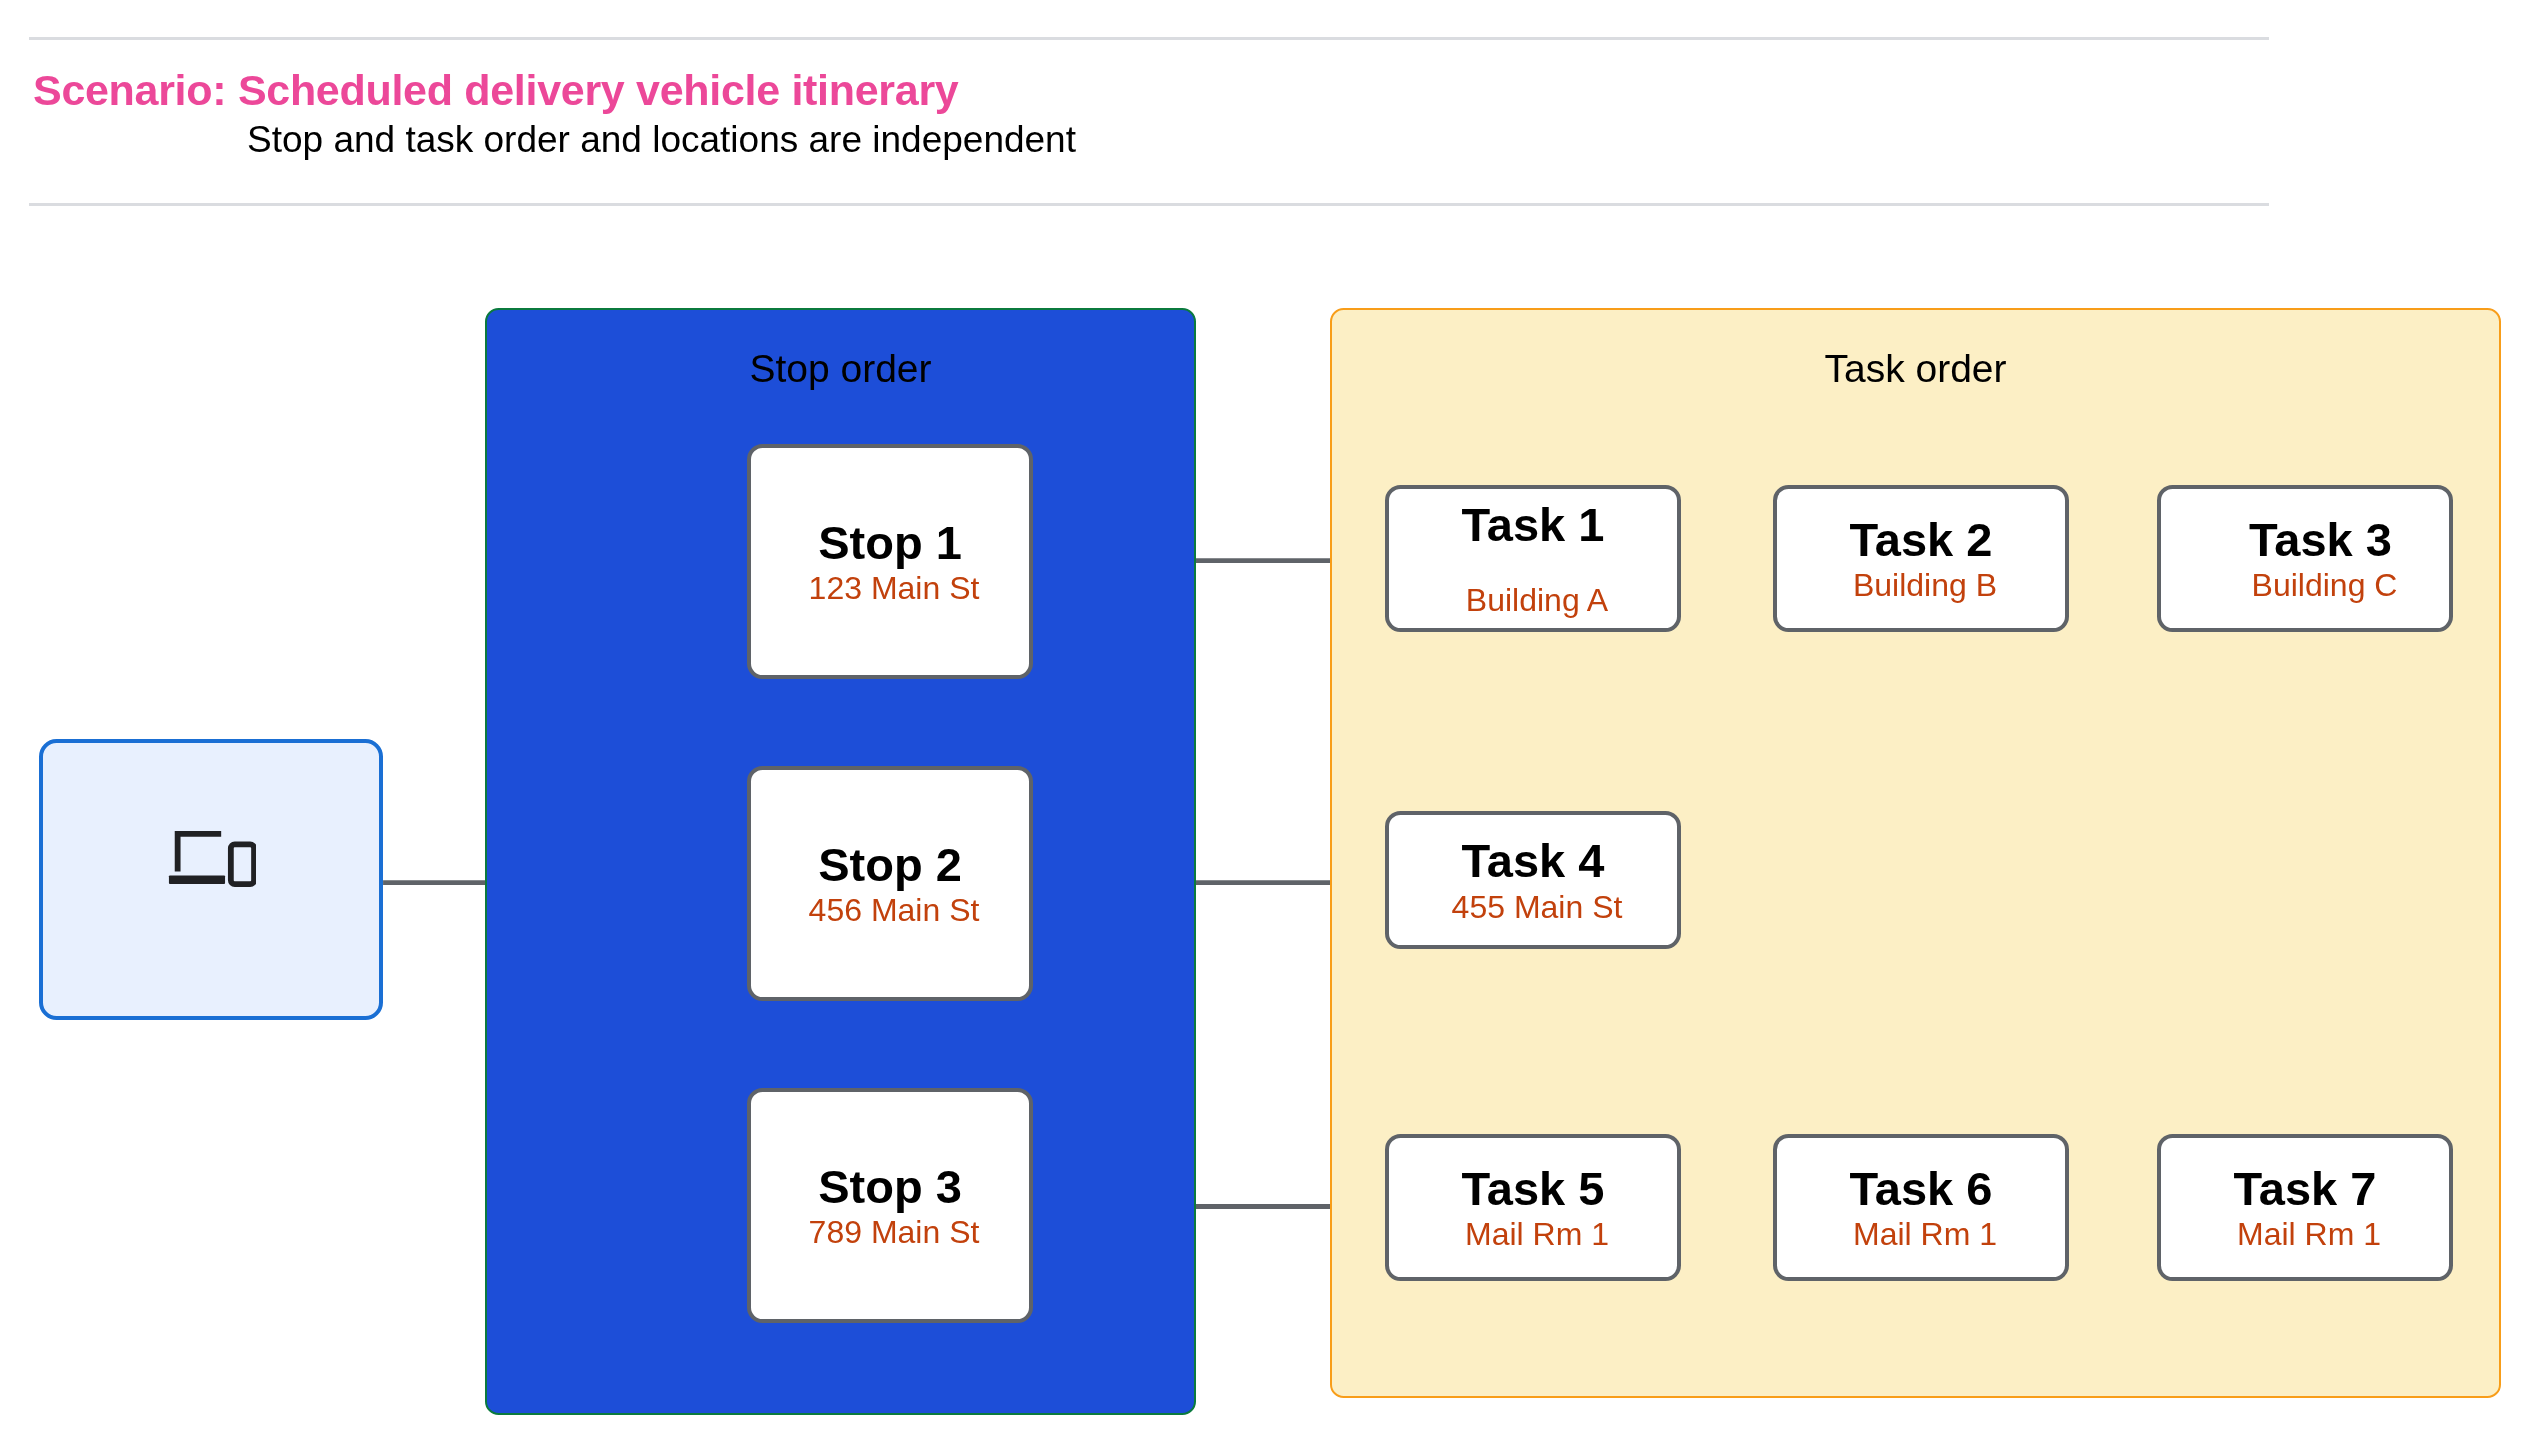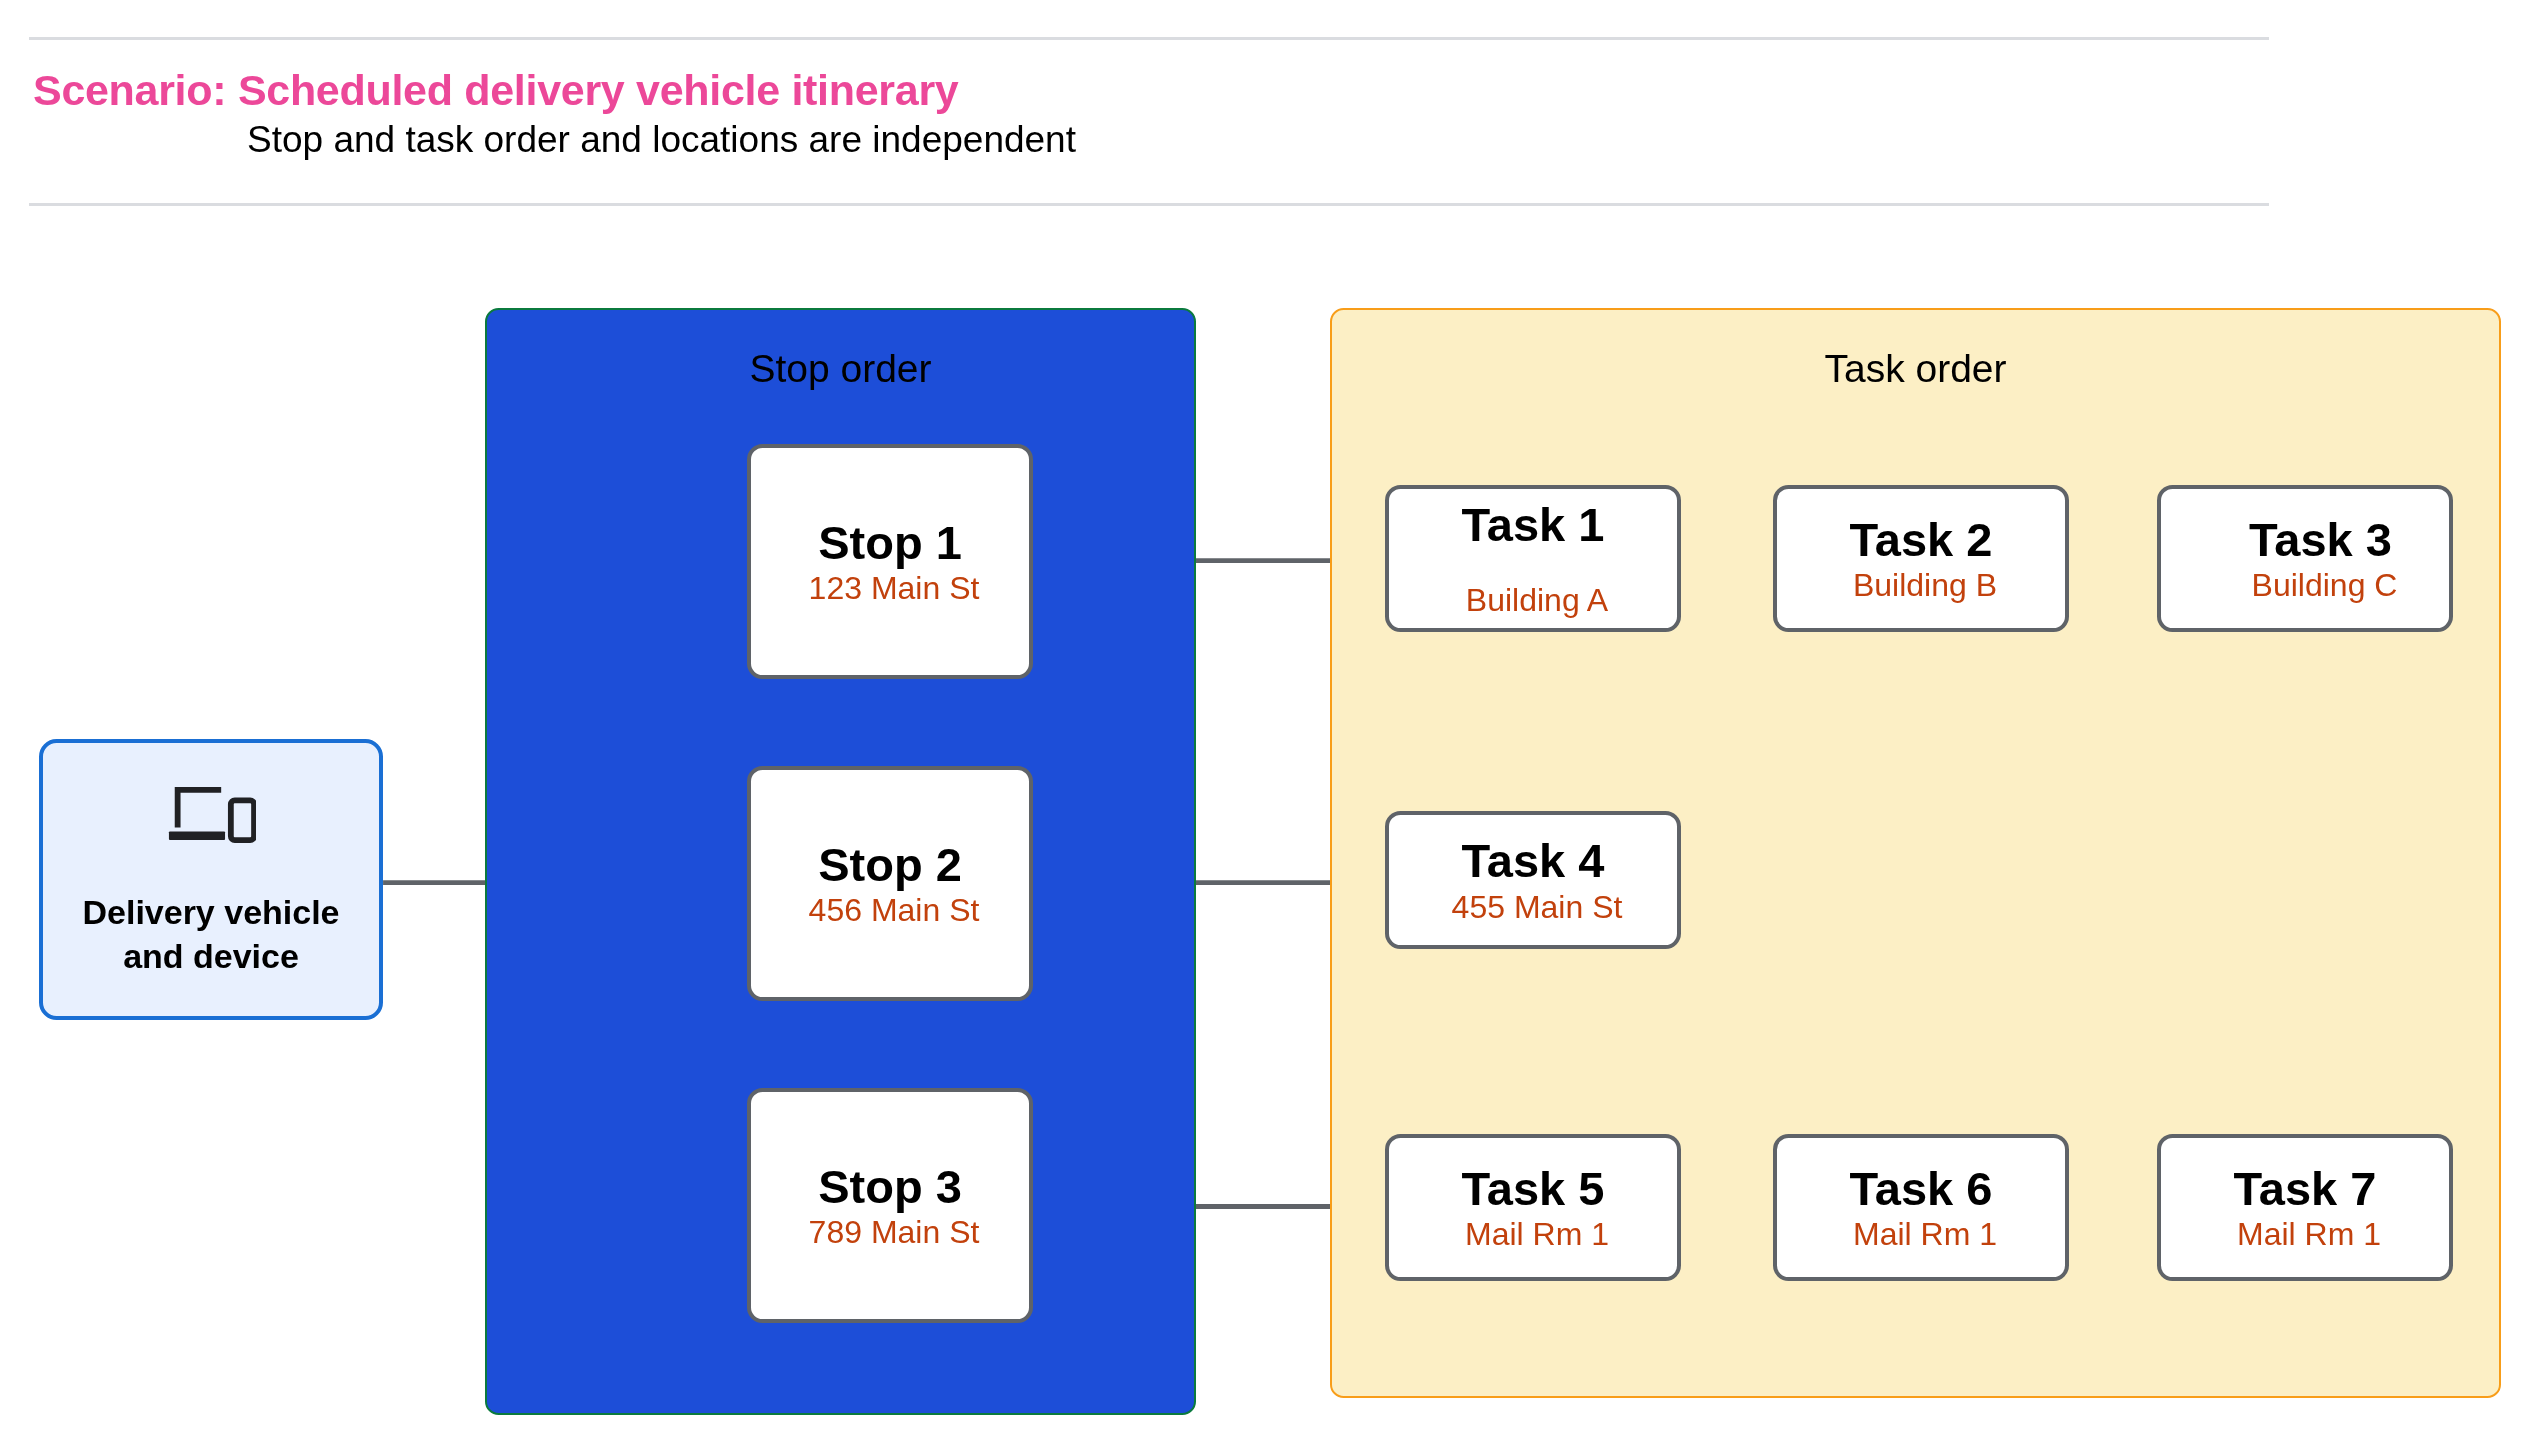--- a/index.html
+++ b/index.html
@@ -217,24 +217,20 @@
 
 <div id="vehicle-node">
   <svg id="vehicle-icon" viewBox="0 0 92 66" xmlns="http://www.w3.org/2000/svg">
 
     <path d="M 8 6 H 56 V 12 H 14 V 48 H 8 Z" fill="#202124"></path>
 
     <rect x="2" y="52" width="58" height="9" rx="1" fill="#202124"></rect>
 
     <rect x="66" y="20" width="24" height="41" rx="4" fill="none" stroke="#202124" stroke-width="6"></rect>
   </svg>
-  <div id="vehicle-label">
-    <span>Delivery vehicle</span><br>
-    <span>and device</span>
-  </div>
 </div>
 
 <div class="node" id="stop-1">
   <div class="node-title">Stop 1</div>
   <div class="node-sub">123 Main St</div>
 </div>
 <div class="node" id="stop-2">
   <div class="node-title">Stop 2</div>
   <div class="node-sub">456 Main St</div>
 </div>

